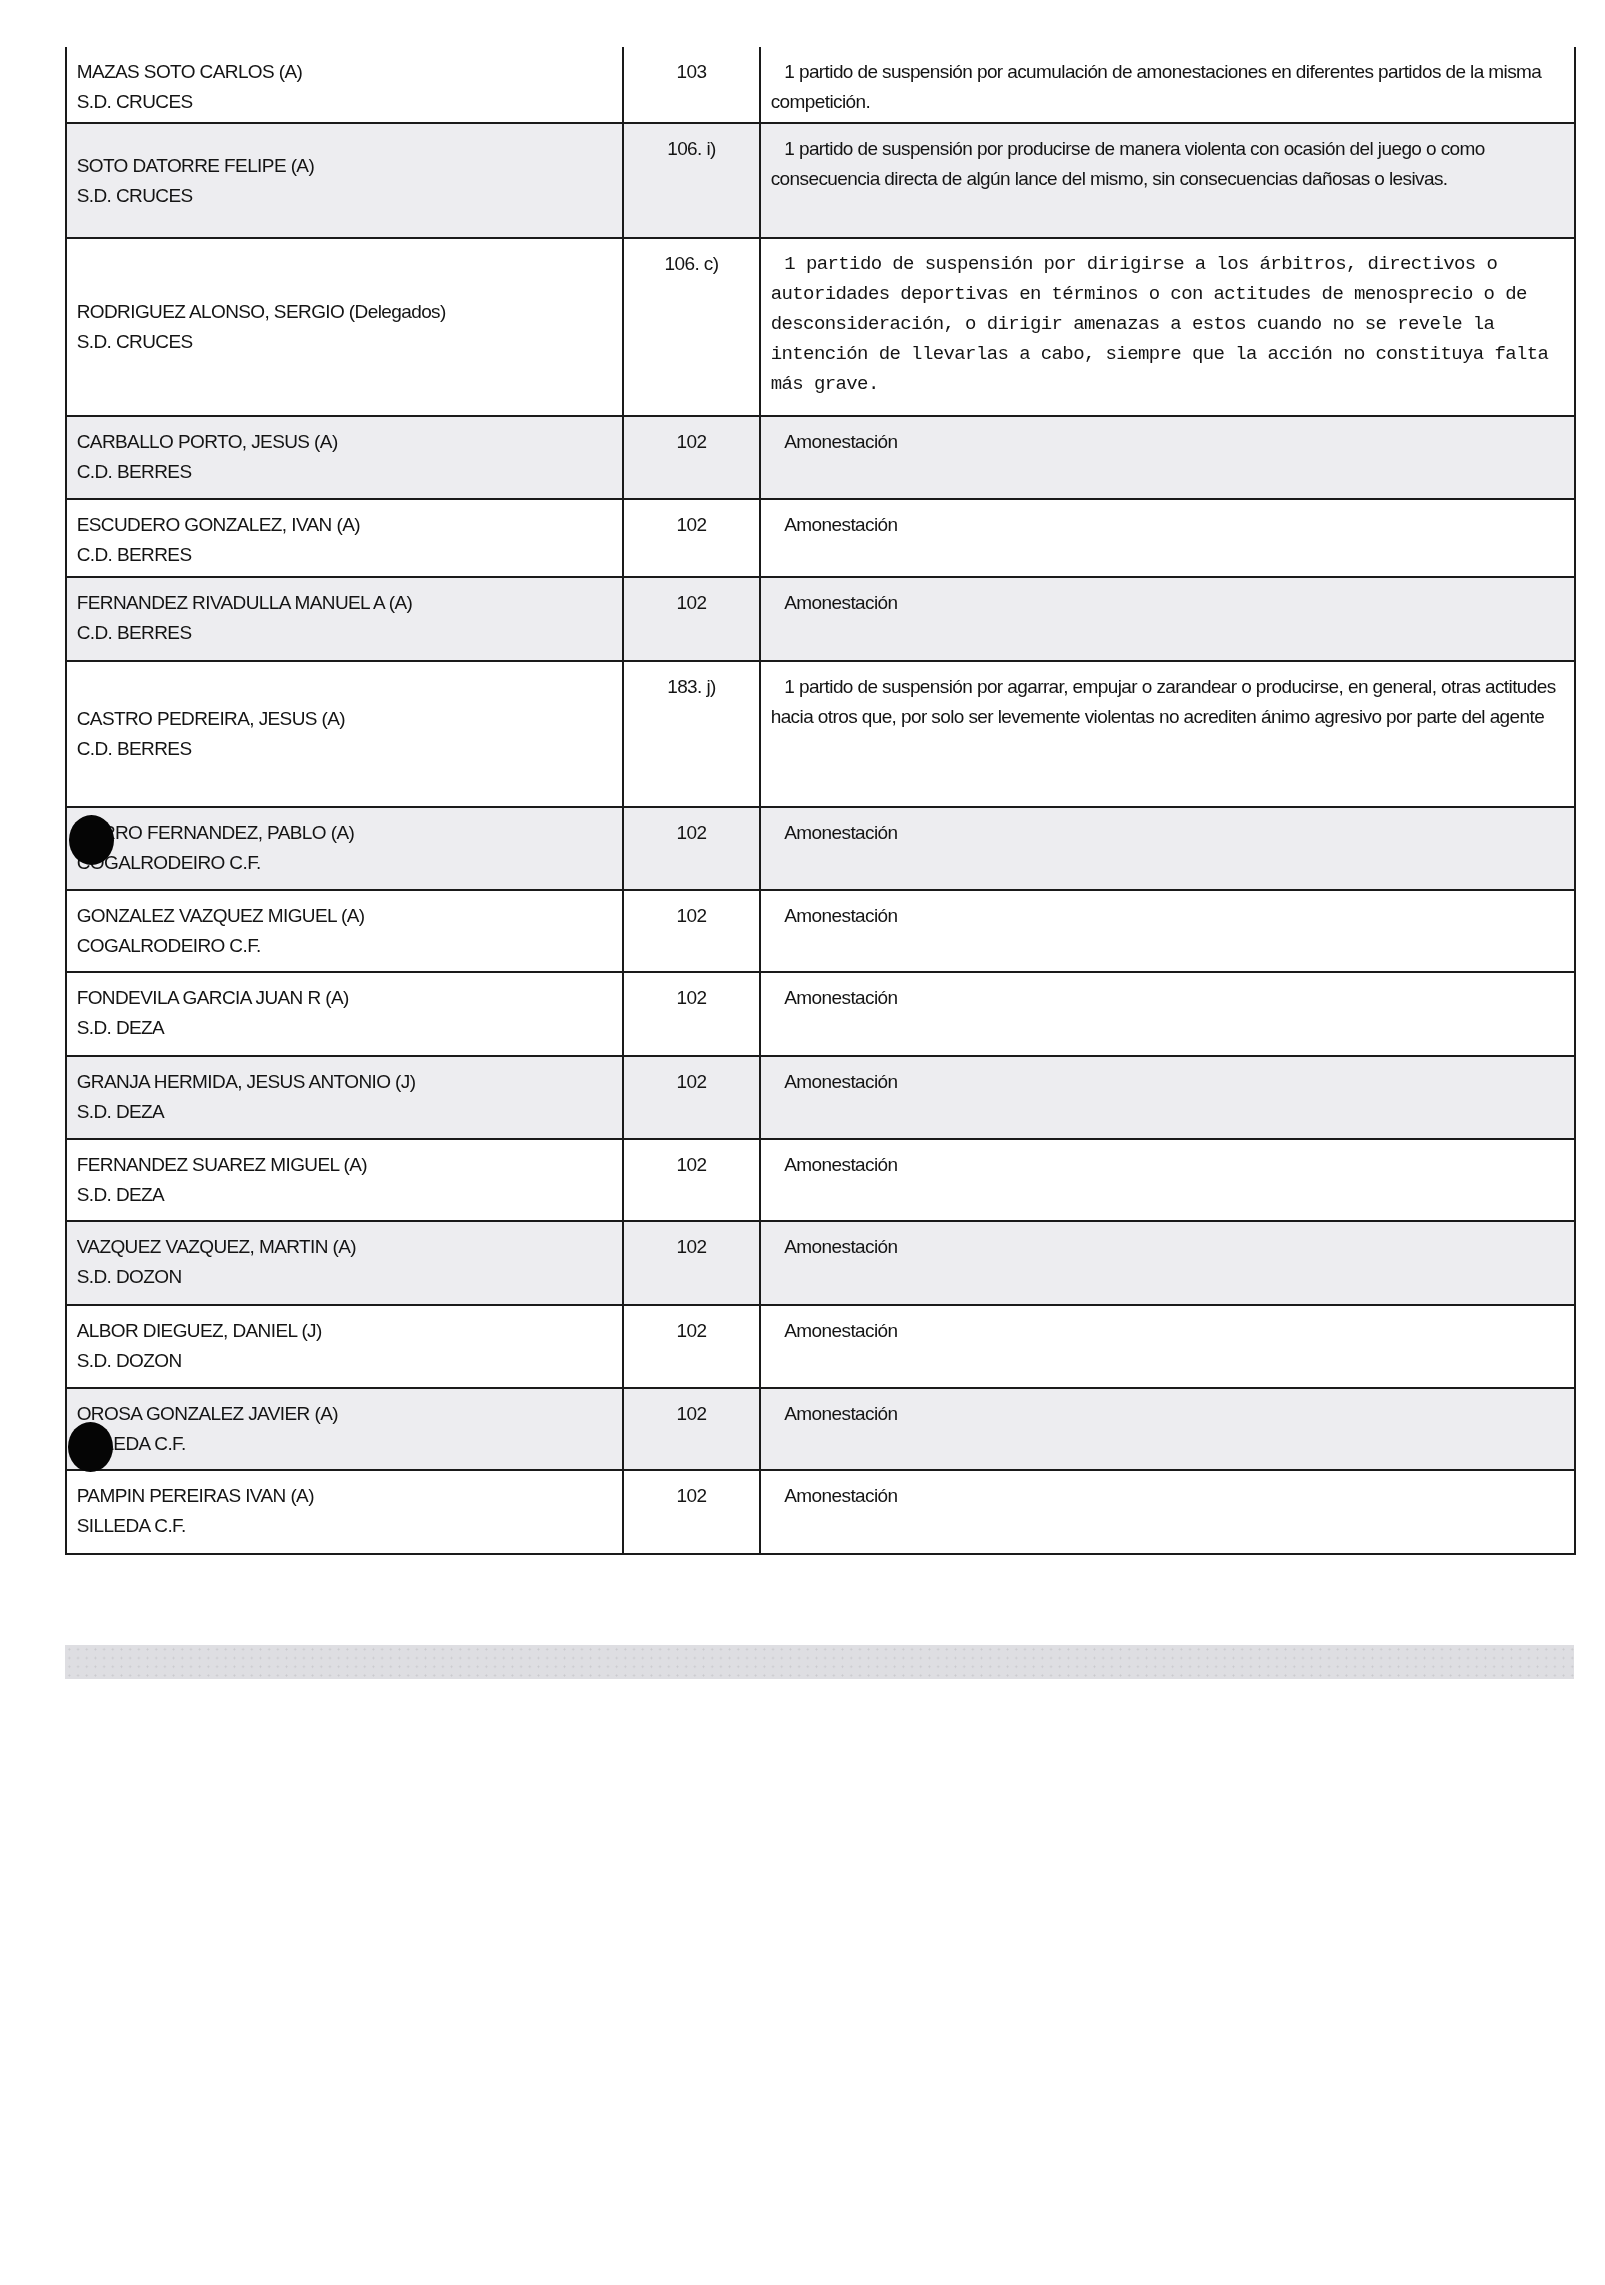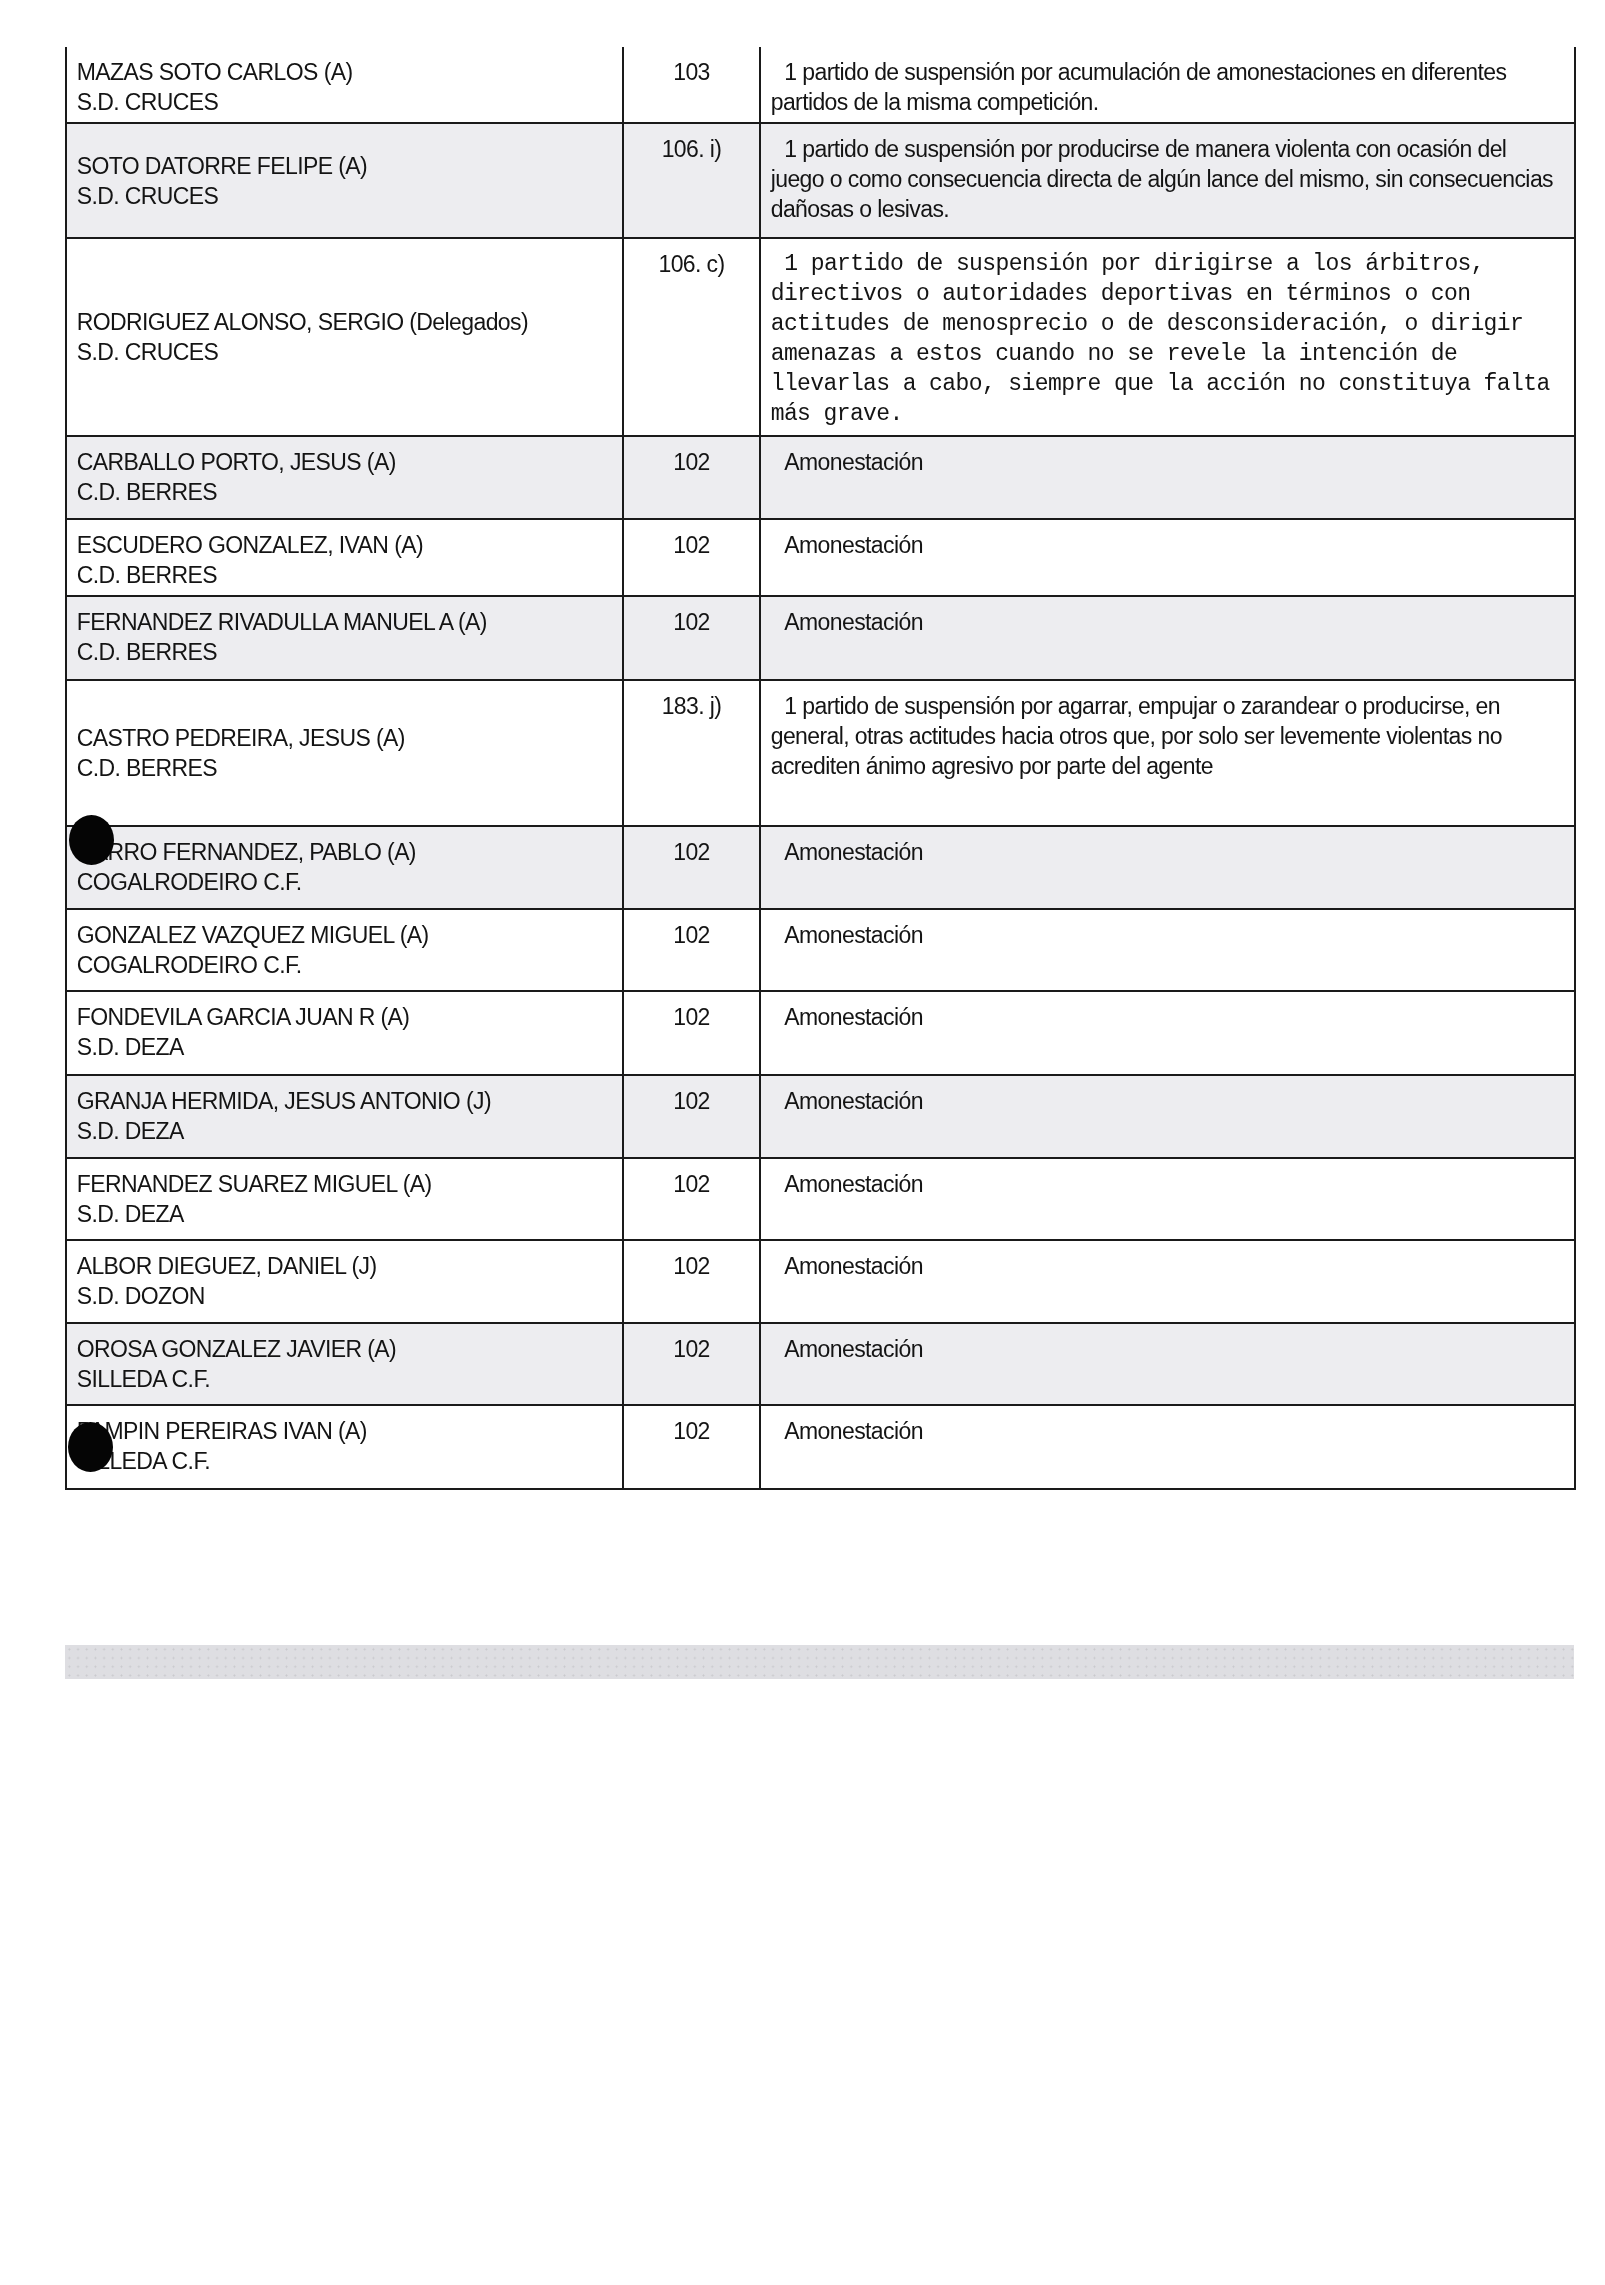--- a/index.html
+++ b/index.html
@@ -11,21 +11,21 @@
     position: absolute; left: 65px; top: 1645px; width: 1509px; height: 34px;
     background: #dedee2;
     background-image: radial-gradient(#c8c8cc 0.8px, transparent 1.2px);
     background-size: 8.7px 8.7px;
   }
   table.sanctions {
     position: absolute; left: 65px; top: 47px; width: 1509px;
     border-collapse: collapse; table-layout: fixed;
   }
   table.sanctions td {
-    border: 2.9px solid #1a1a1a; padding: 0; font-size: 23px; line-height: 30px;
+    border: 2.9px solid #1a1a1a; padding: 0; font-size: 19px; line-height: 30px;
     letter-spacing: -0.6px; vertical-align: top;
   }
   table.sanctions tr:first-child td { border-top: none; }
   tr.shaded td { background: #ededf0; }
   td.name-cell { padding: 5.8px 9.7px 5.8px 9.7px !important; vertical-align: middle !important; }
   td.name-cell.top { vertical-align: top !important; padding-top: 9.7px !important; }
   td.code-cell { text-align: center; padding-top: 9.7px !important; }
   td.desc-cell { padding: 9.7px 11.6px 5.8px 9.7px !important; }
   .line { display: block; white-space: nowrap; }
   .desc-text { display: block; }
@@ -157,20 +157,30 @@
       <tr style="height: 82px;">
         <td class="name-cell top">
           <span class="line">FERNANDEZ SUAREZ MIGUEL (A)</span>
           <span class="line">S.D. DEZA</span>
         </td>
         <td class="code-cell"><span>102</span></td>
         <td class="desc-cell">
           <span class="desc-text" style="text-indent: 13.6px;">Amonestación</span>
         </td>
       </tr>
+      <tr class="shaded" style="height: 84px;">
+        <td class="name-cell top">
+          <span class="line">VAZQUEZ VAZQUEZ, MARTIN (A)</span>
+          <span class="line">S.D. DOZON</span>
+        </td>
+        <td class="code-cell"><span>102</span></td>
+        <td class="desc-cell">
+          <span class="desc-text" style="text-indent: 13.6px;">Amonestación</span>
+        </td>
+      </tr>
       <tr style="height: 83px;">
         <td class="name-cell top">
           <span class="line">ALBOR DIEGUEZ, DANIEL (J)</span>
           <span class="line">S.D. DOZON</span>
         </td>
         <td class="code-cell"><span>102</span></td>
         <td class="desc-cell">
           <span class="desc-text" style="text-indent: 13.6px;">Amonestación</span>
         </td>
       </tr>

